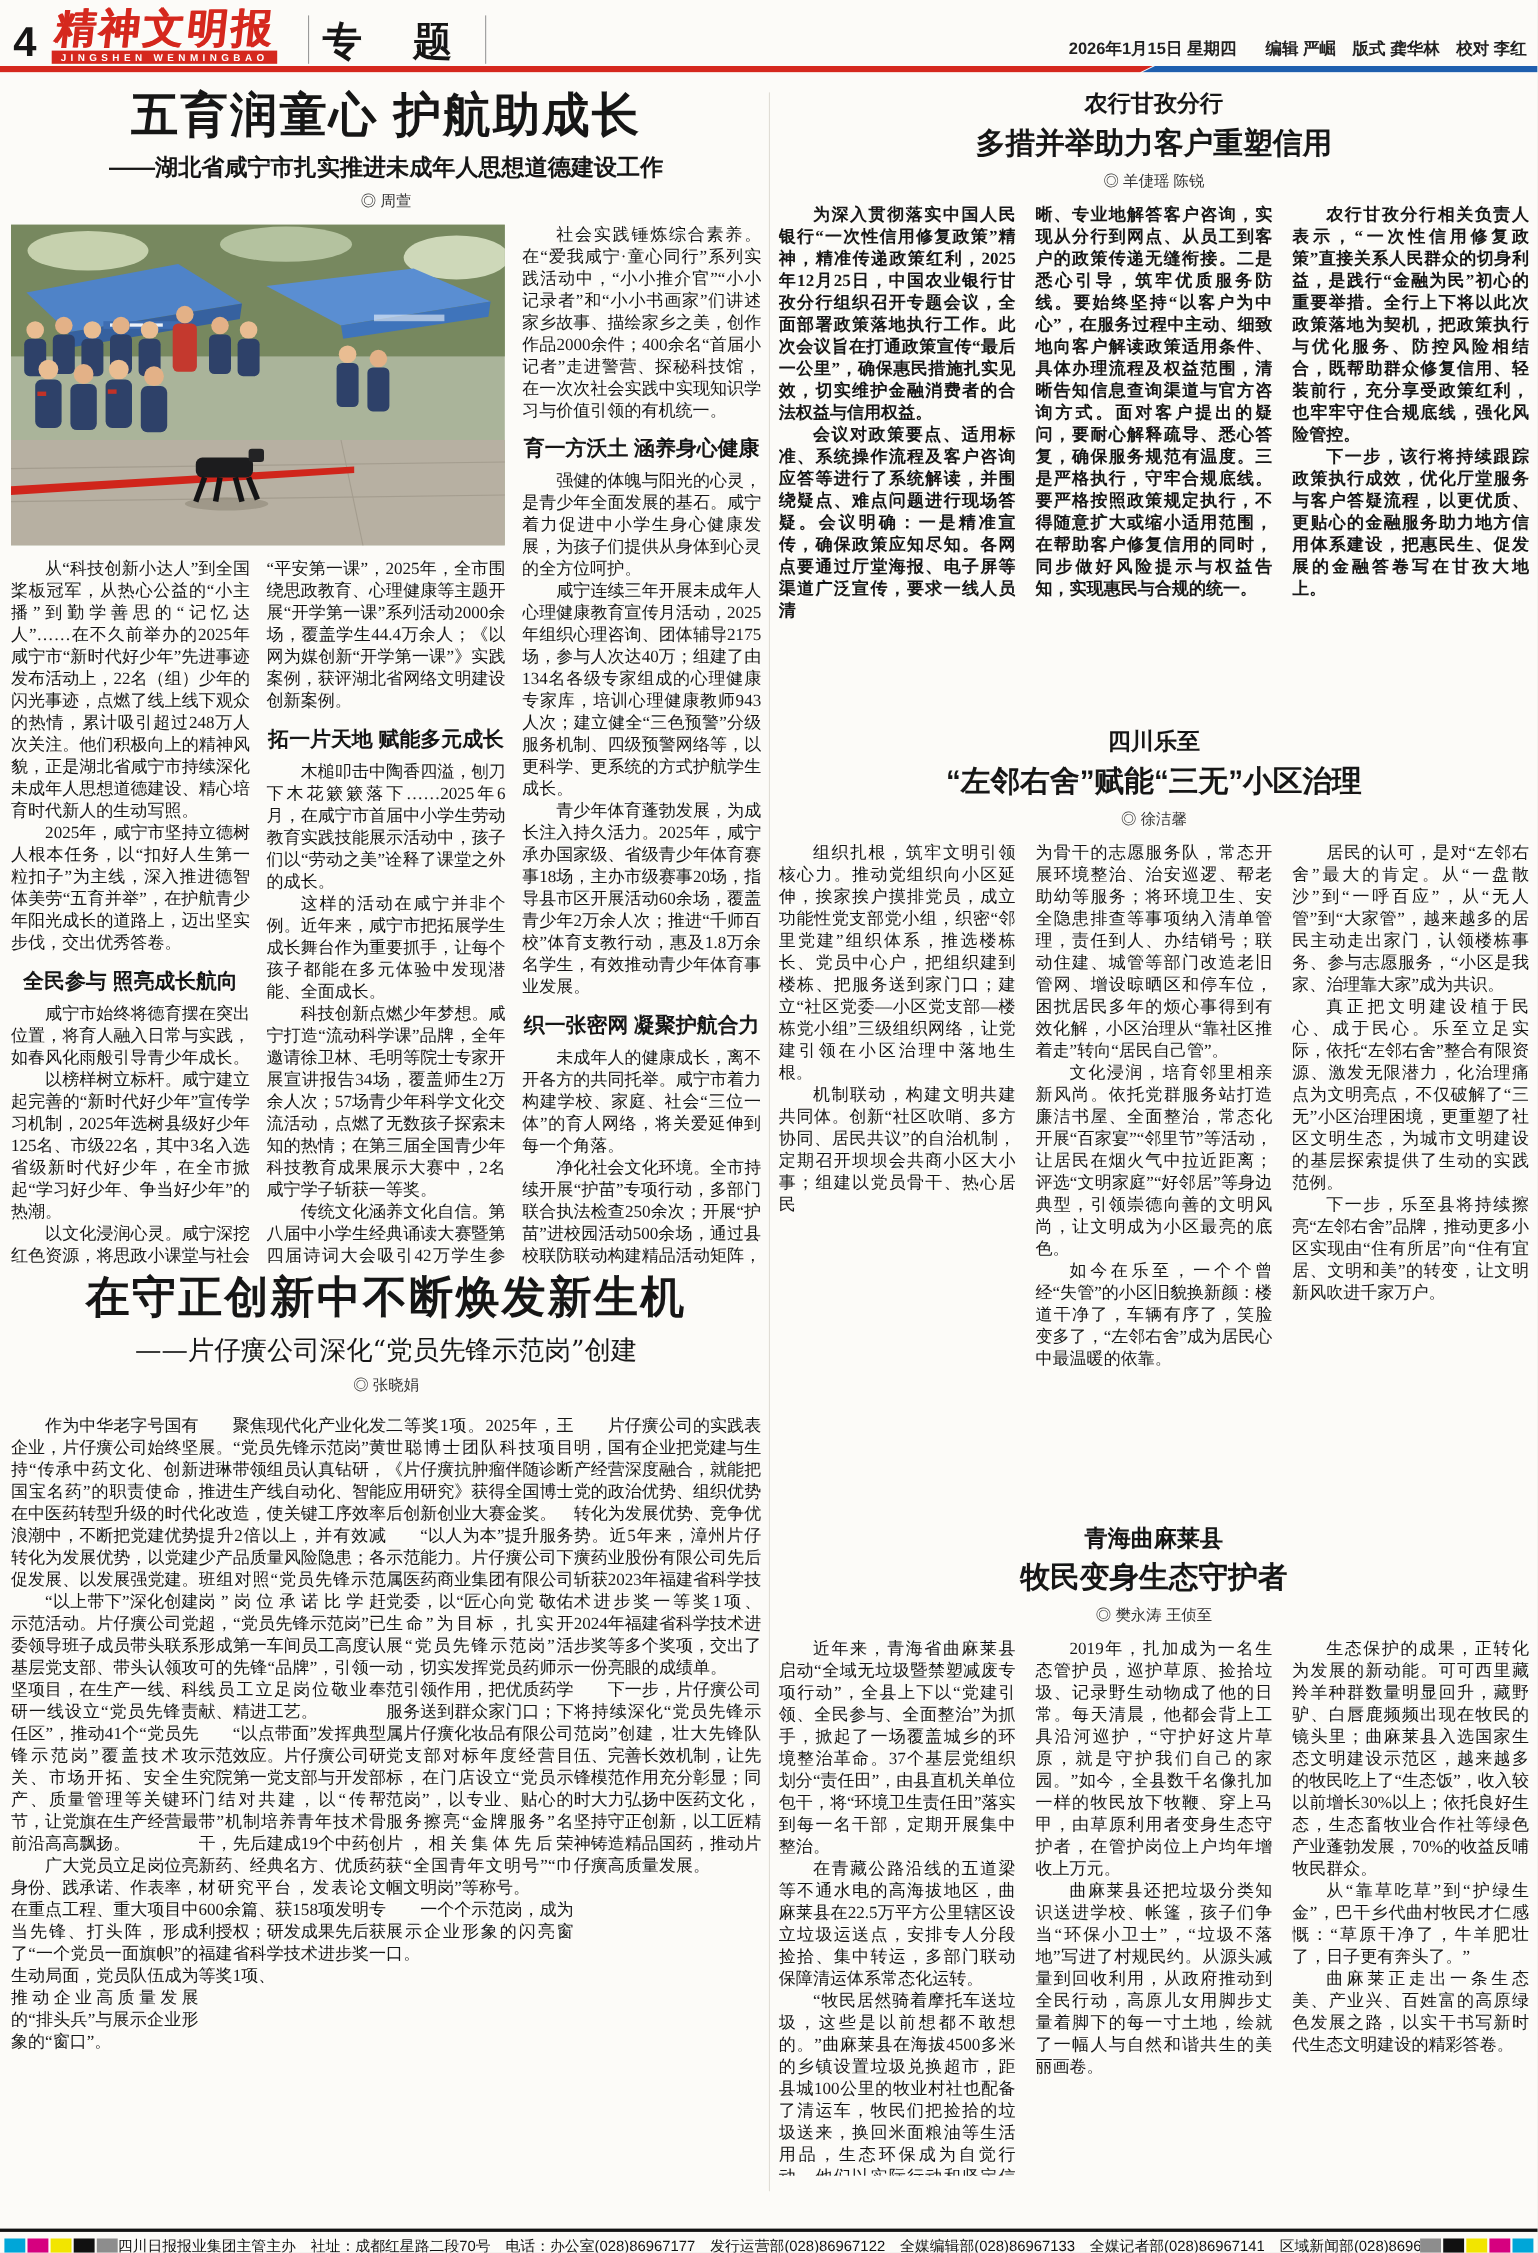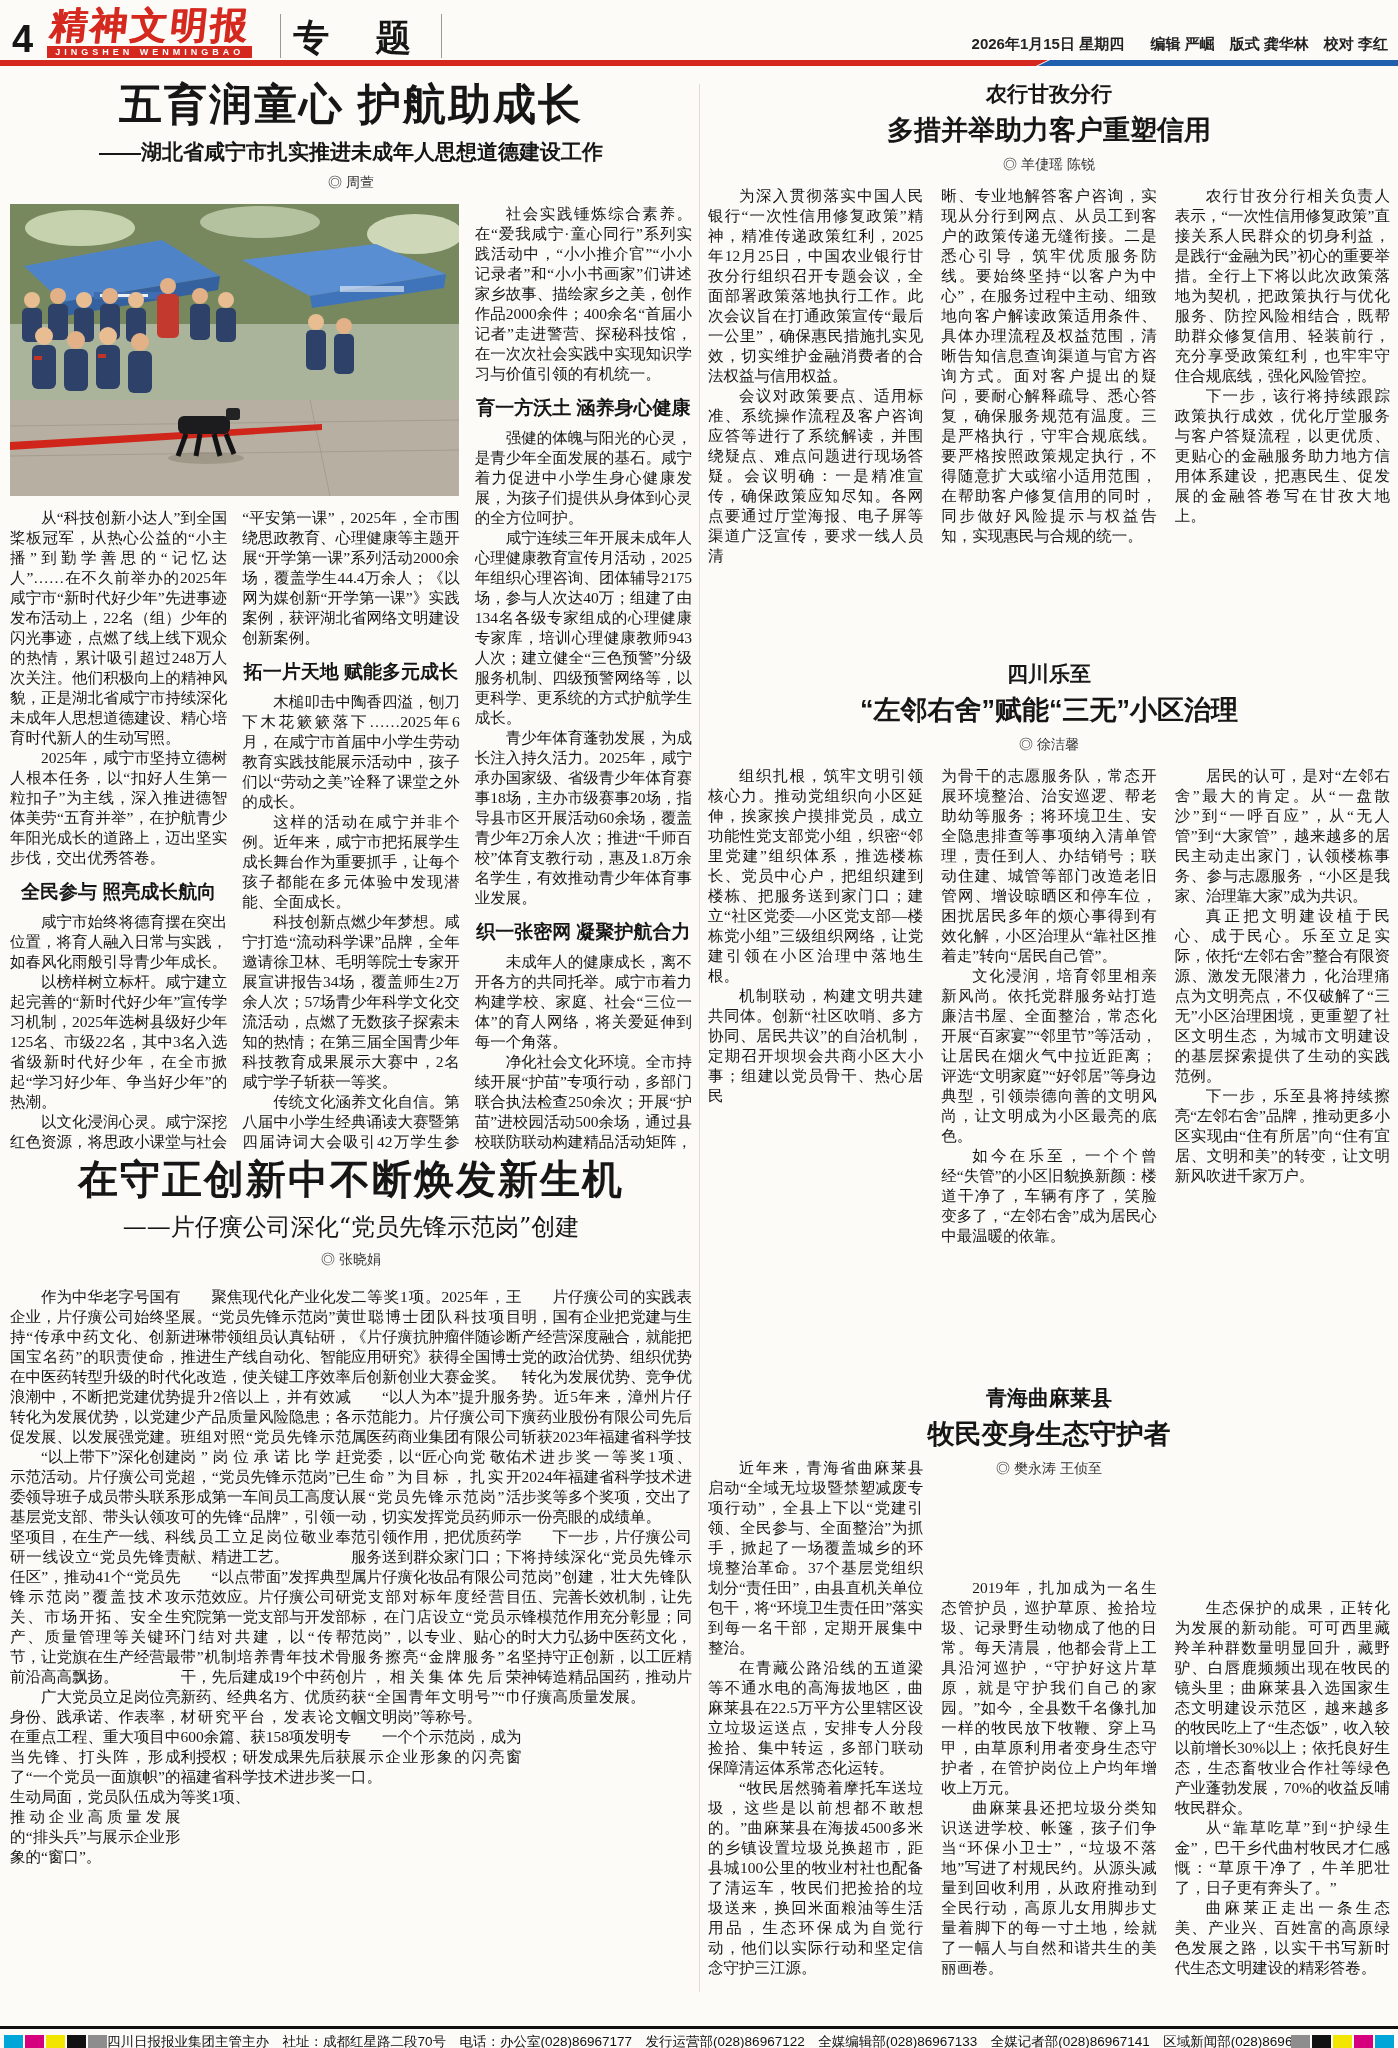--- a/index.html
+++ b/index.html
@@ -45,23 +45,23 @@
   
   .art-pzh{position:absolute;left:10px;top:1152px;width:682px;}
   .art-pzh .headline{font-size:40px;letter-spacing:2px;}
   .art-pzh .sub-headline{font-size:24px;font-family:"DejaVu Serif",serif;}
   .pzh-cols{margin-top:18px;height:692px;}
   
   .right-col{position:absolute;left:708px;top:80px;width:682px;}
   .right-art{margin-bottom:22px;}
   .right-art .headline{font-size:27px;}
   .right-art .cols{margin-top:12px;gap:18px;}
-  .bank-cols{height:452px;}
+  .bank-cols{height:452px;font-weight:bold;}
   .lezhi-cols{height:596px;}
-  .qh-cols{height:488px;align-items:flex-end;}
+  .qh-cols{height:488px;}
   
   .footer{position:absolute;left:0;top:2026px;width:1398px;}
   .footer-rule{height:3px;background:#111;}
   .footer-row{display:flex;align-items:center;padding:4px 4px 0 4px;}
   .chips{display:flex;gap:2px;}
   .chip{width:19px;height:15px;display:inline-block;}
   .footer-text{flex:1;text-align:center;font-family:"Liberation Sans",sans-serif;font-size:13.5px;color:#111;white-space:nowrap;overflow:hidden;}
 </style>
 </head>
 <body>

